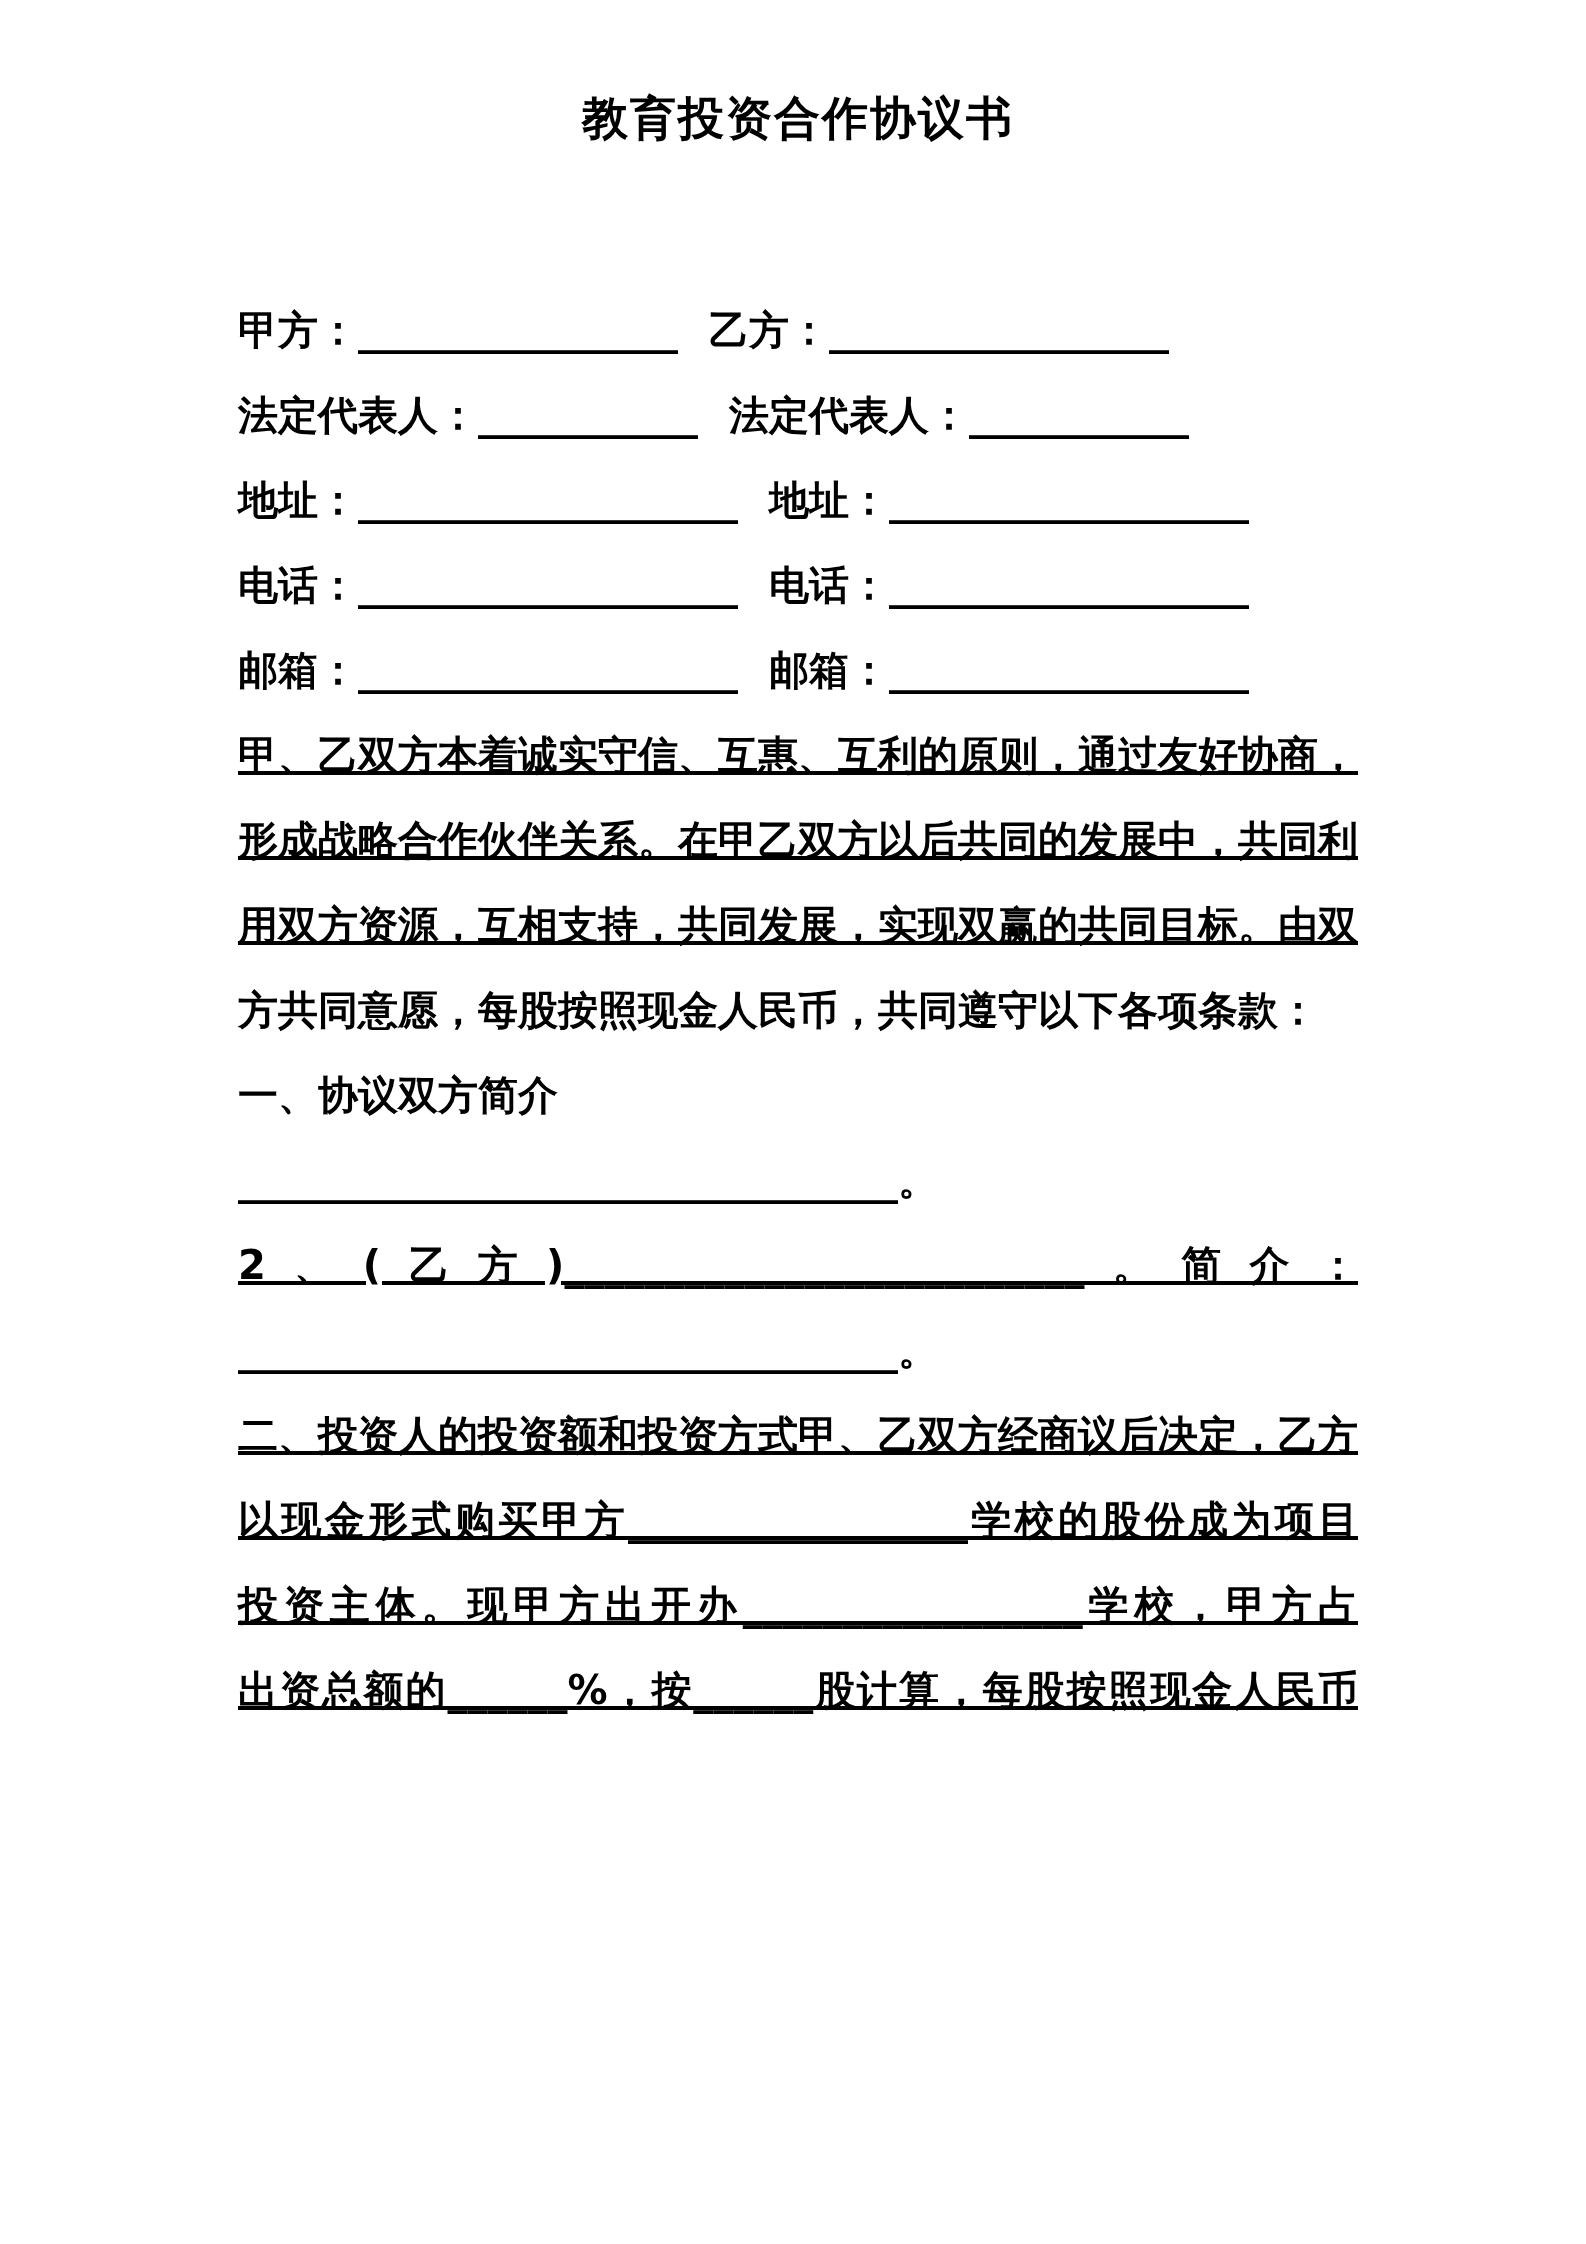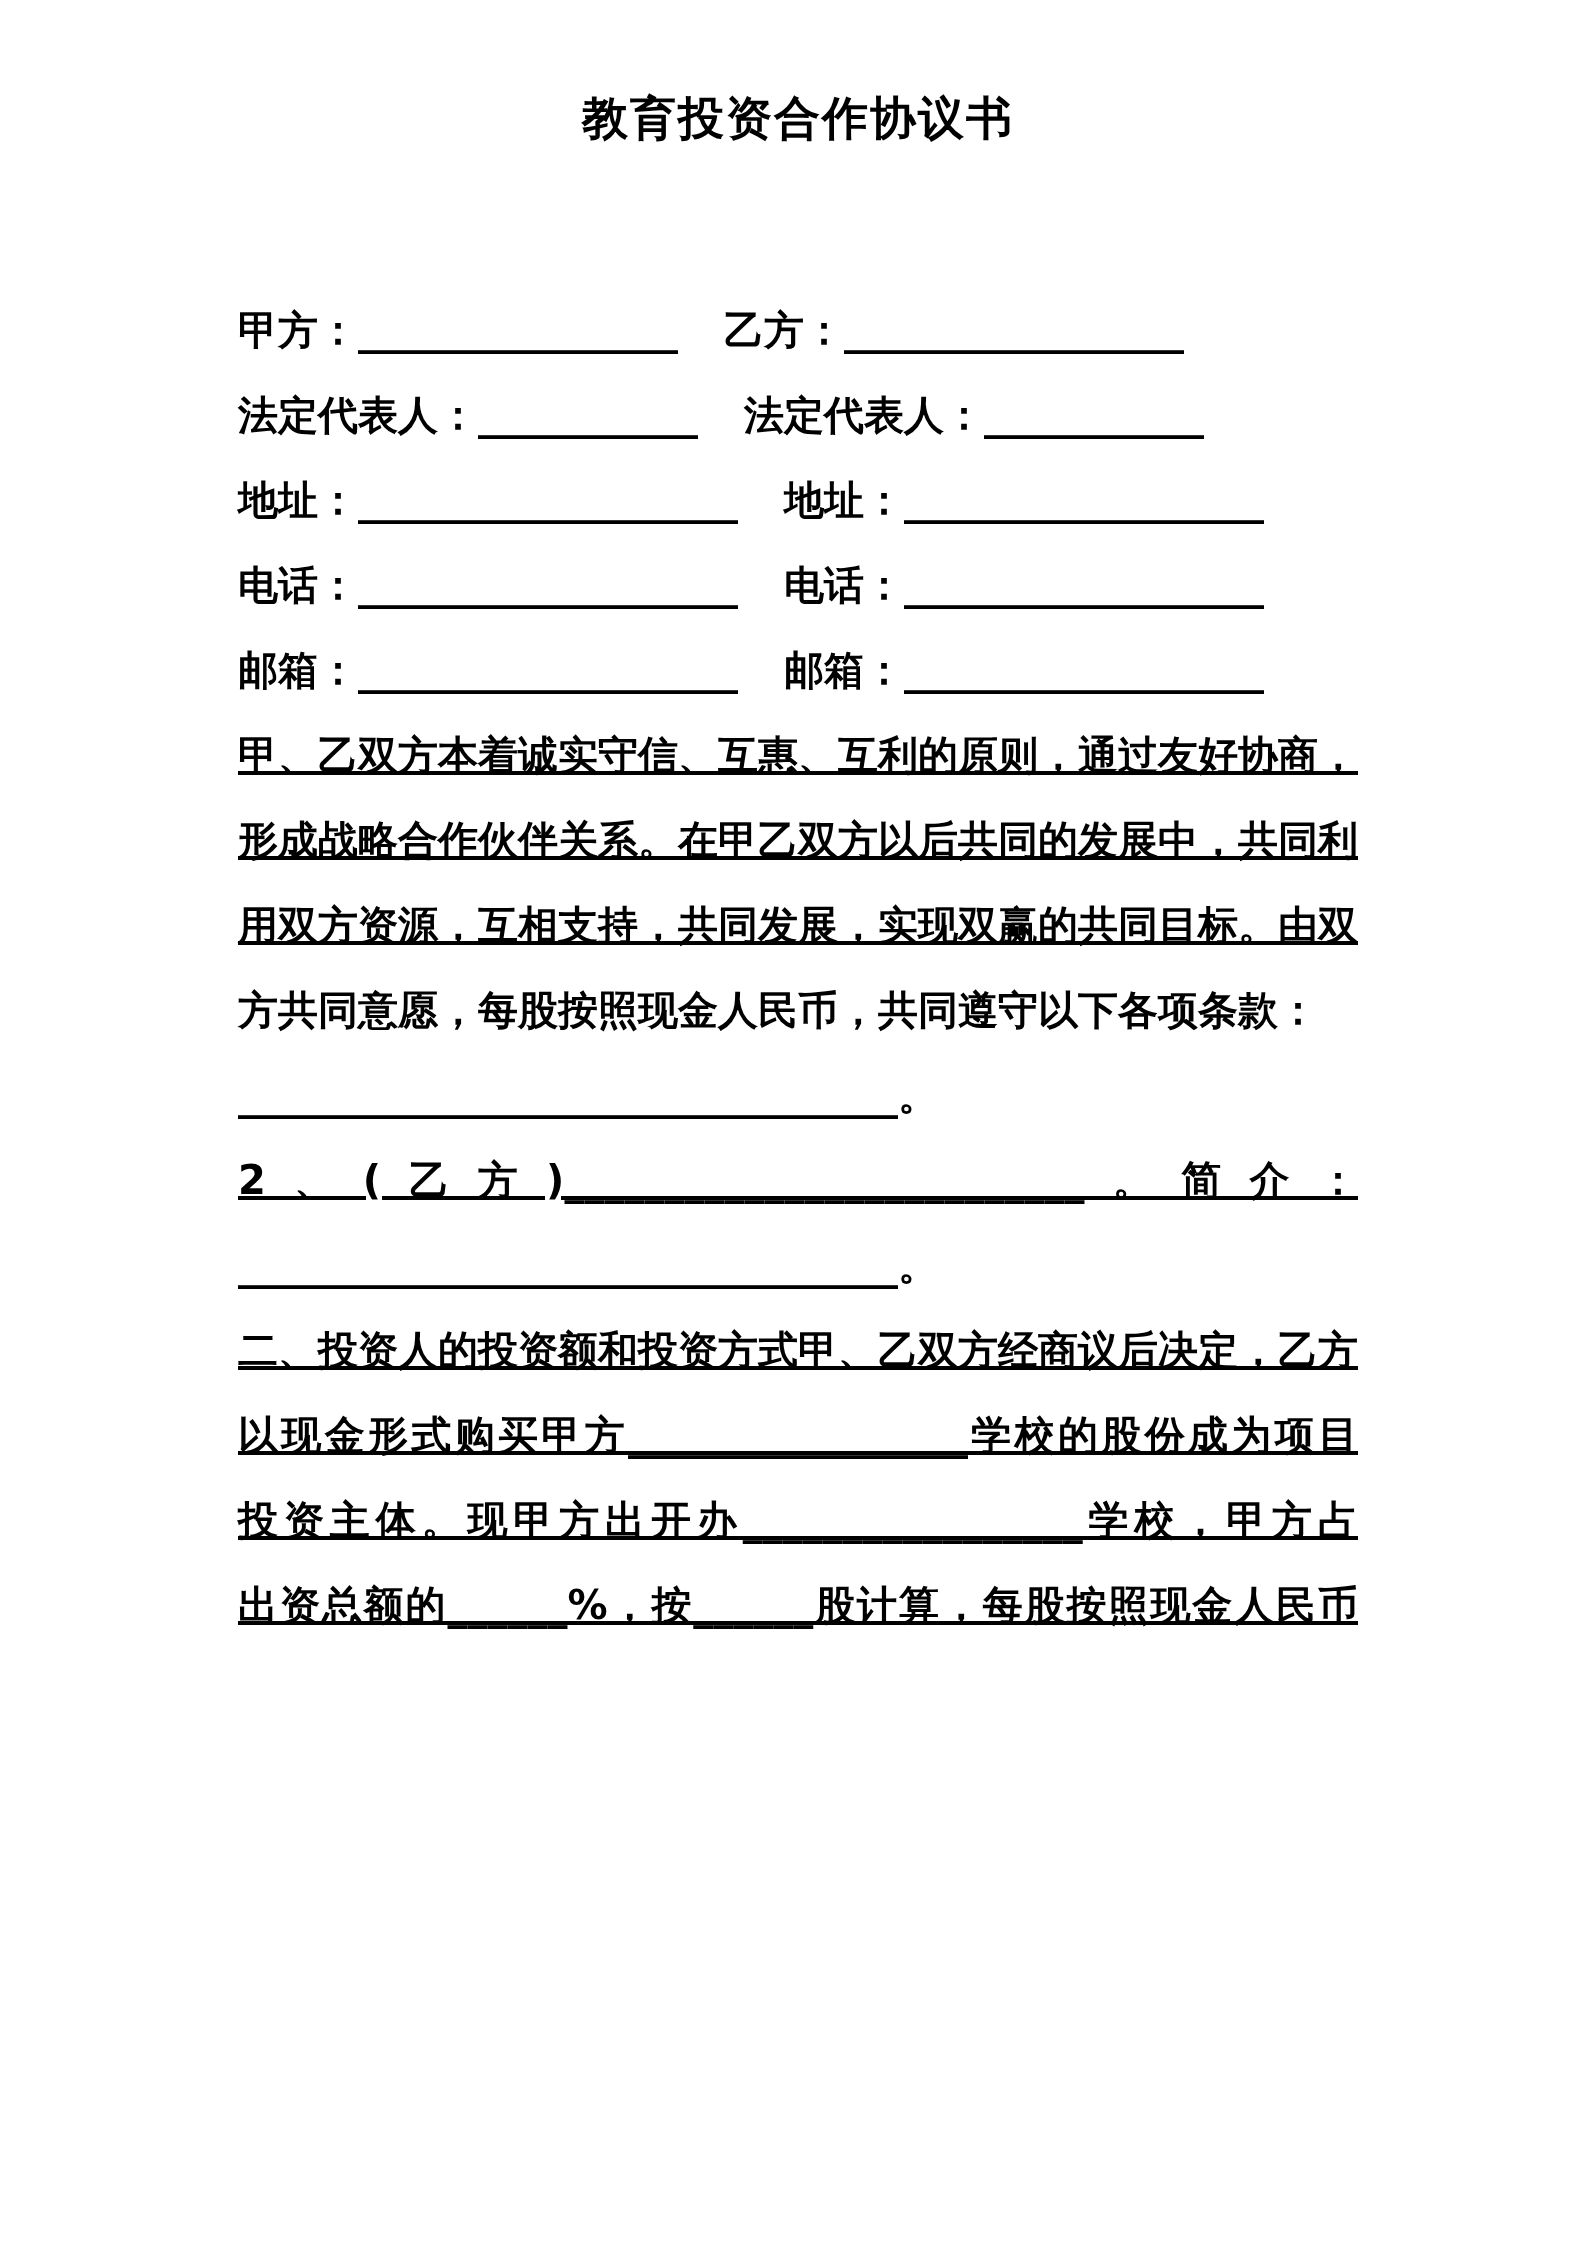--- a/index.html
+++ b/index.html
@@ -45,21 +45,21 @@
   }
   .party-row {
     display: flex;
     align-items: center;
     height: 85px;
     line-height: 85px;
     font-size: 40px;
     white-space: nowrap;
   }
   .party-row .col2 {
-    margin-left: 46px;
+    margin-left: 31px;
   }
   .blank {
     letter-spacing: 0;
   }
 </style>
 </head>
 <body>
 
 <div class="page">
 
@@ -99,20 +99,21 @@
   </div>
 
   <div>
     <div class="line justify">甲、乙双方本着诚实守信、互惠、互利的原则，通过友好协商，</div>
     <div class="line justify">形成战略合作伙伴关系。在甲乙双方以后共同的发展中，共同利</div>
     <div class="line justify">用双方资源，互相支持，共同发展，实现双赢的共同目标。由双</div>
     <div class="line">方共同意愿，每股按照现金人民币，共同遵守以下各项条款：</div>
   </div>
 
   <div>
+    <div class="line">一、协议双方简介</div>
     <div class="line">_________________________________。</div>
     <div class="line justify">2、(乙方)__________________________。简介：</div>
     <div class="line">_________________________________。</div>
   </div>
 
   <div>
     <div class="line justify">二、投资人的投资额和投资方式甲、乙双方经商议后决定，乙方</div>
     <div class="line justify">以现金形式购买甲方_________________学校的股份成为项目</div>
     <div class="line justify">投资主体。现甲方出开办_________________学校，甲方占</div>
     <div class="line justify">出资总额的______%，按______股计算，每股按照现金人民币</div>

